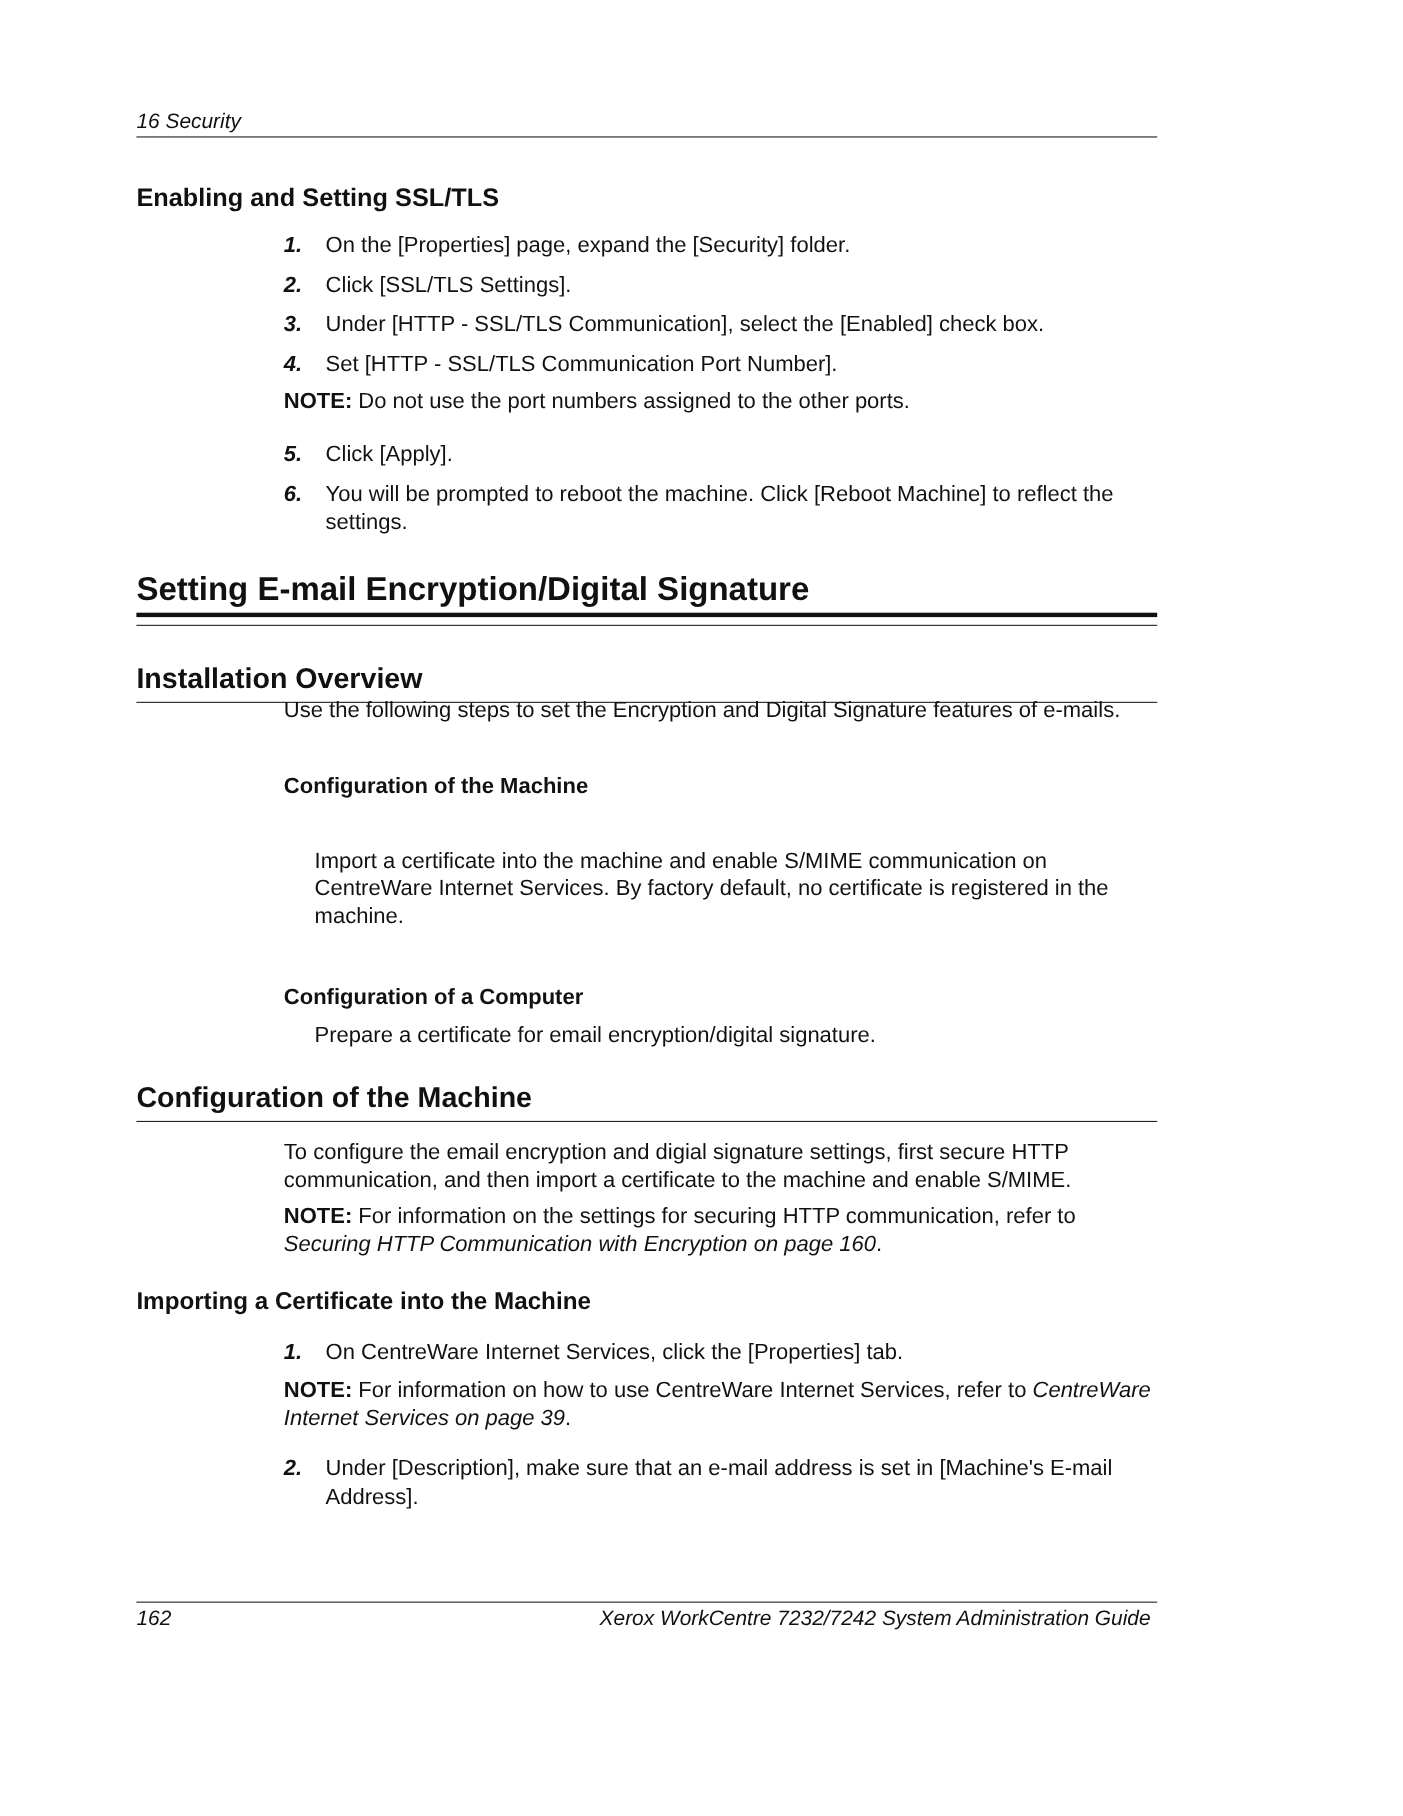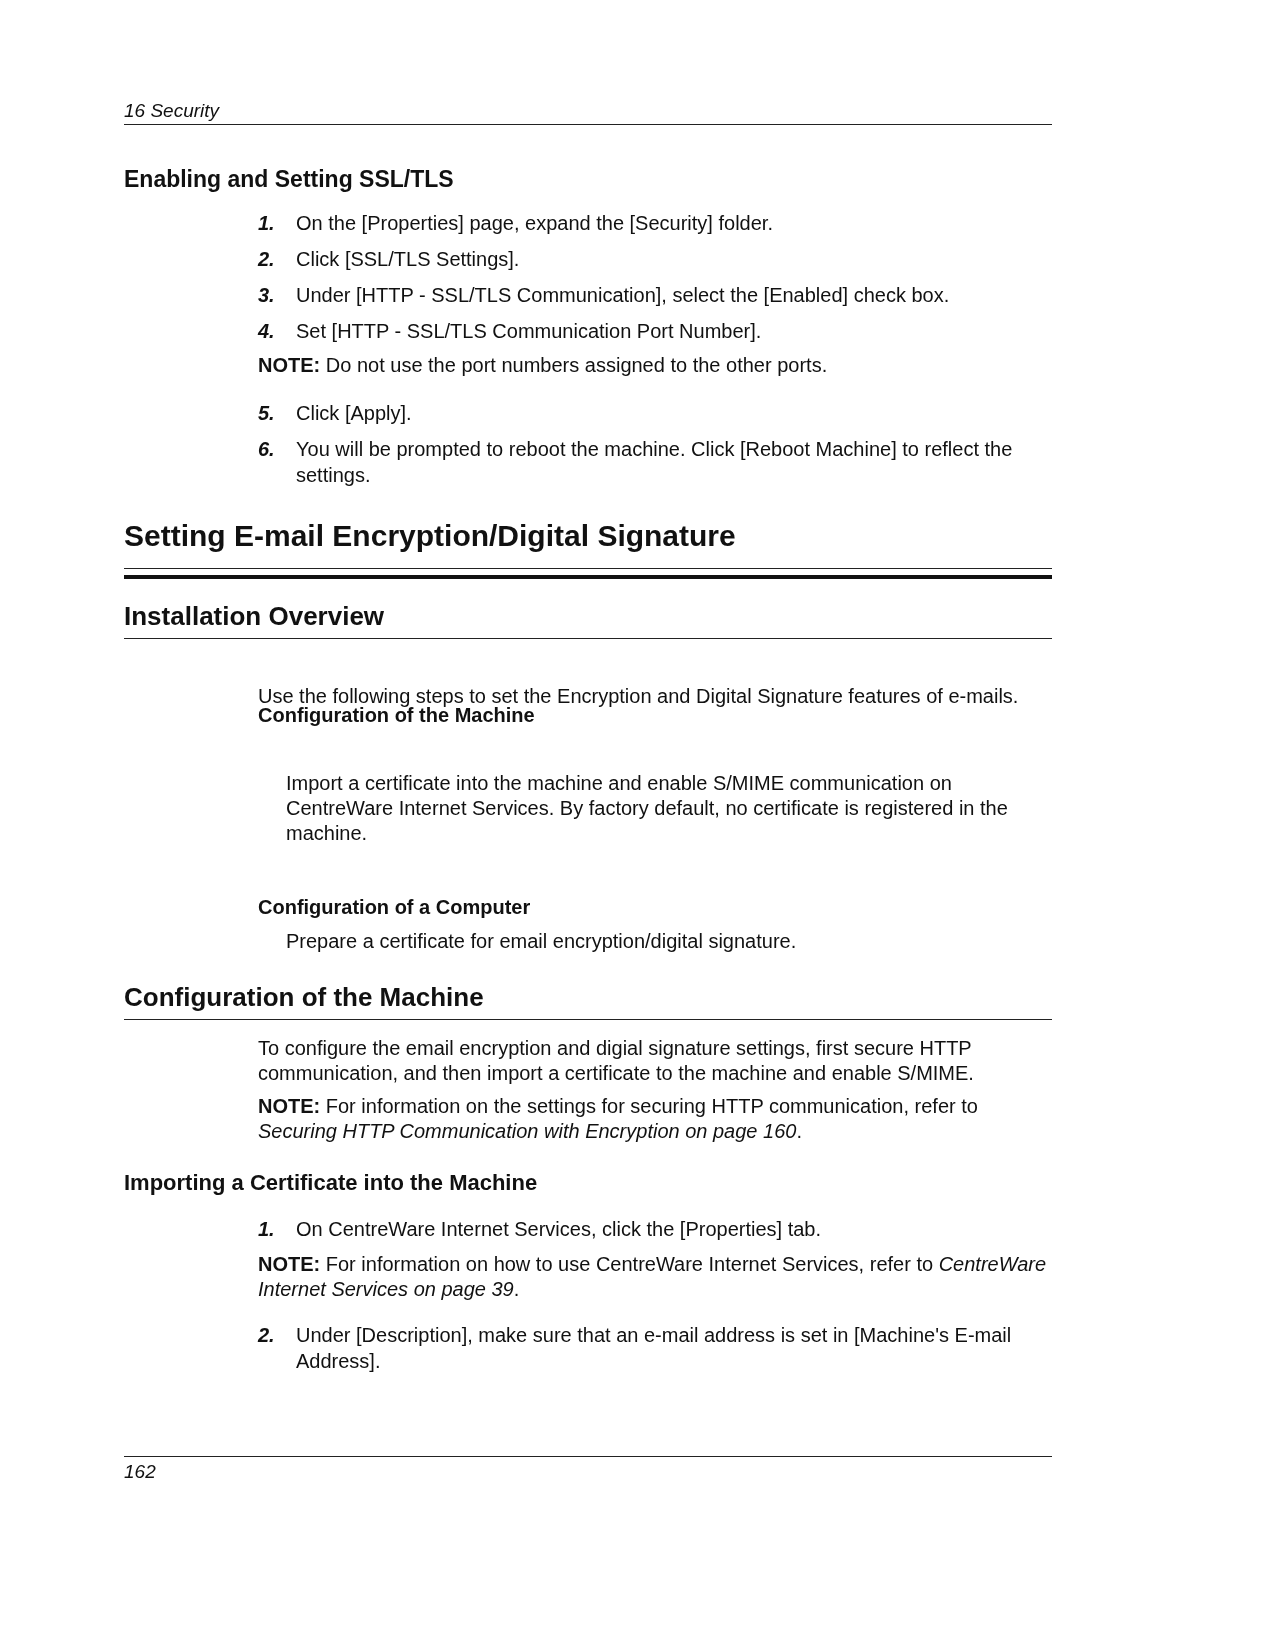--- a/index.html
+++ b/index.html
@@ -11,21 +11,21 @@
 
     .running-head {
       position: absolute; left: 124px; top: 100px; width: 928px;
       font-size: 19px; font-style: italic; padding-bottom: 2px;
       border-bottom: 1.5px solid #222;
     }
 
     .h-sub { position: absolute; left: 124px; font-size: 23px; font-weight: bold; }
     .h-main {
       position: absolute; left: 124px; width: 928px;
-      font-size: 30px; font-weight: bold; padding-bottom: 22px;
+      font-size: 30px; font-weight: bold; padding-bottom: 4px;
       border-bottom: 4px solid #111;
     }
     .h-main-rule2 { position: absolute; left: 124px; width: 928px; height: 0; border-top: 1.2px solid #222; }
     .h-section {
       position: absolute; left: 124px; width: 928px;
       font-size: 26px; font-weight: bold; padding-bottom: 6px;
       border-bottom: 1.5px solid #222;
     }
 
     .steps { position: absolute; left: 258px; width: 800px; font-size: 20px; line-height: 26px; }
@@ -85,21 +85,21 @@
       <span class="num">6.</span>
       <span>You will be prompted to reboot the machine. Click [Reboot Machine] to reflect the settings.</span>
     </div>
   </div>
 
   <div class="h-main" style="top:519px;">Setting E-mail Encryption/Digital Signature</div>
   <div class="h-main-rule2" style="top:568px;"></div>
 
   <div class="h-section" style="top:601px;">Installation Overview</div>
 
-  <div class="para" style="top:684px;">Use the following steps to set the Encryption and Digital Signature features of e-mails.</div>
+  <div class="para" style="top:634px;">Use the following steps to set the Encryption and Digital Signature features of e-mails.</div>
 
   <div class="para bold" style="top:703px;">Configuration of the Machine</div>
   <div class="para indent" style="top:736px;margin-top:35px;">Import a certificate into the machine and enable S/MIME communication on CentreWare Internet Services. By factory default, no certificate is registered in the machine.</div>
 
   <div class="para indent" style="top:929px;">Prepare a certificate for email encryption/digital signature.</div>
   <div class="para bold" style="top:895px;">Configuration of a Computer</div>
 
   <div class="h-section" style="top:982px;">Configuration of the Machine</div>
 
   <div class="para" style="top:1036px;">To configure the email encryption and digial signature settings, first secure HTTP communication, and then import a certificate to the machine and enable S/MIME.</div>
@@ -122,15 +122,16 @@
 
   <div class="steps" style="top:1322px;">
     <div class="step" style="width:752px;">
       <span class="num">2.</span>
       <span>Under [Description], make sure that an e-mail address is set in [Machine's E-mail Address].</span>
     </div>
   </div>
 
   <div class="footer">
     <span>162</span>
+    <span class="right">Xerox WorkCentre 7232/7242 System Administration Guide</span>
   </div>
 
 </div>
 
 </body></html>

